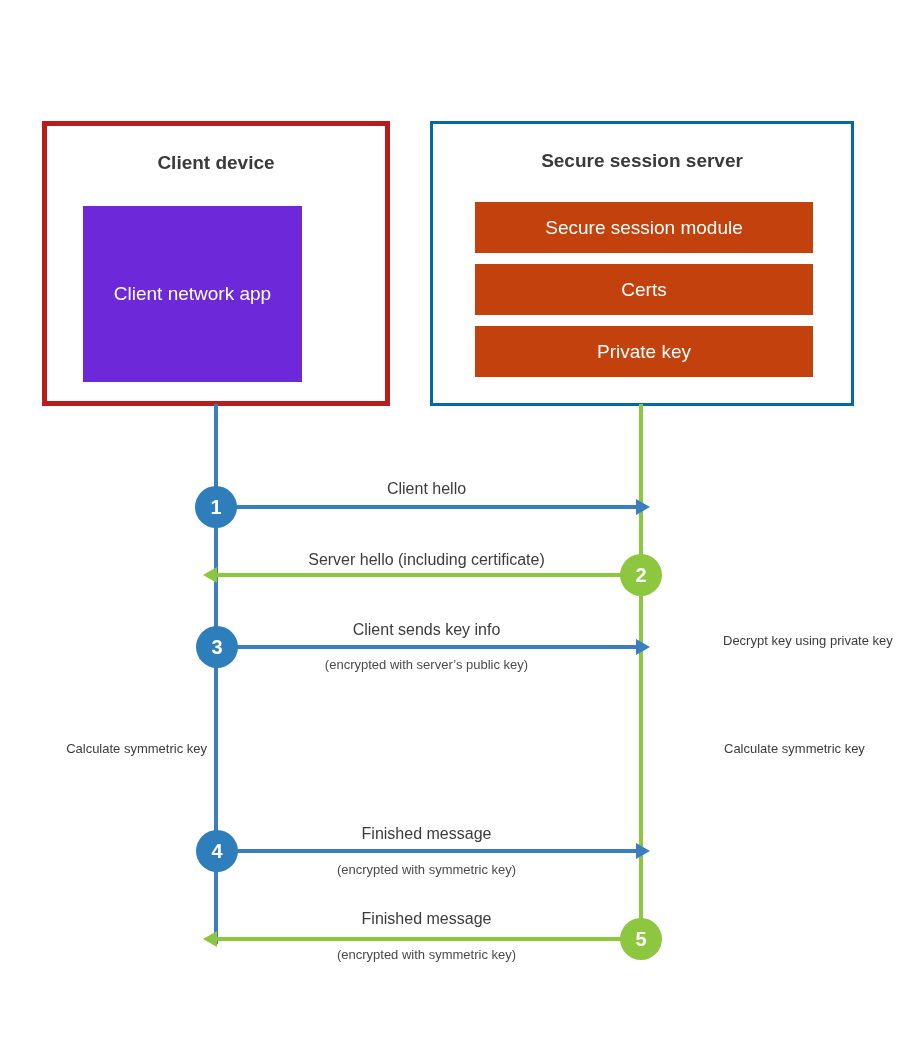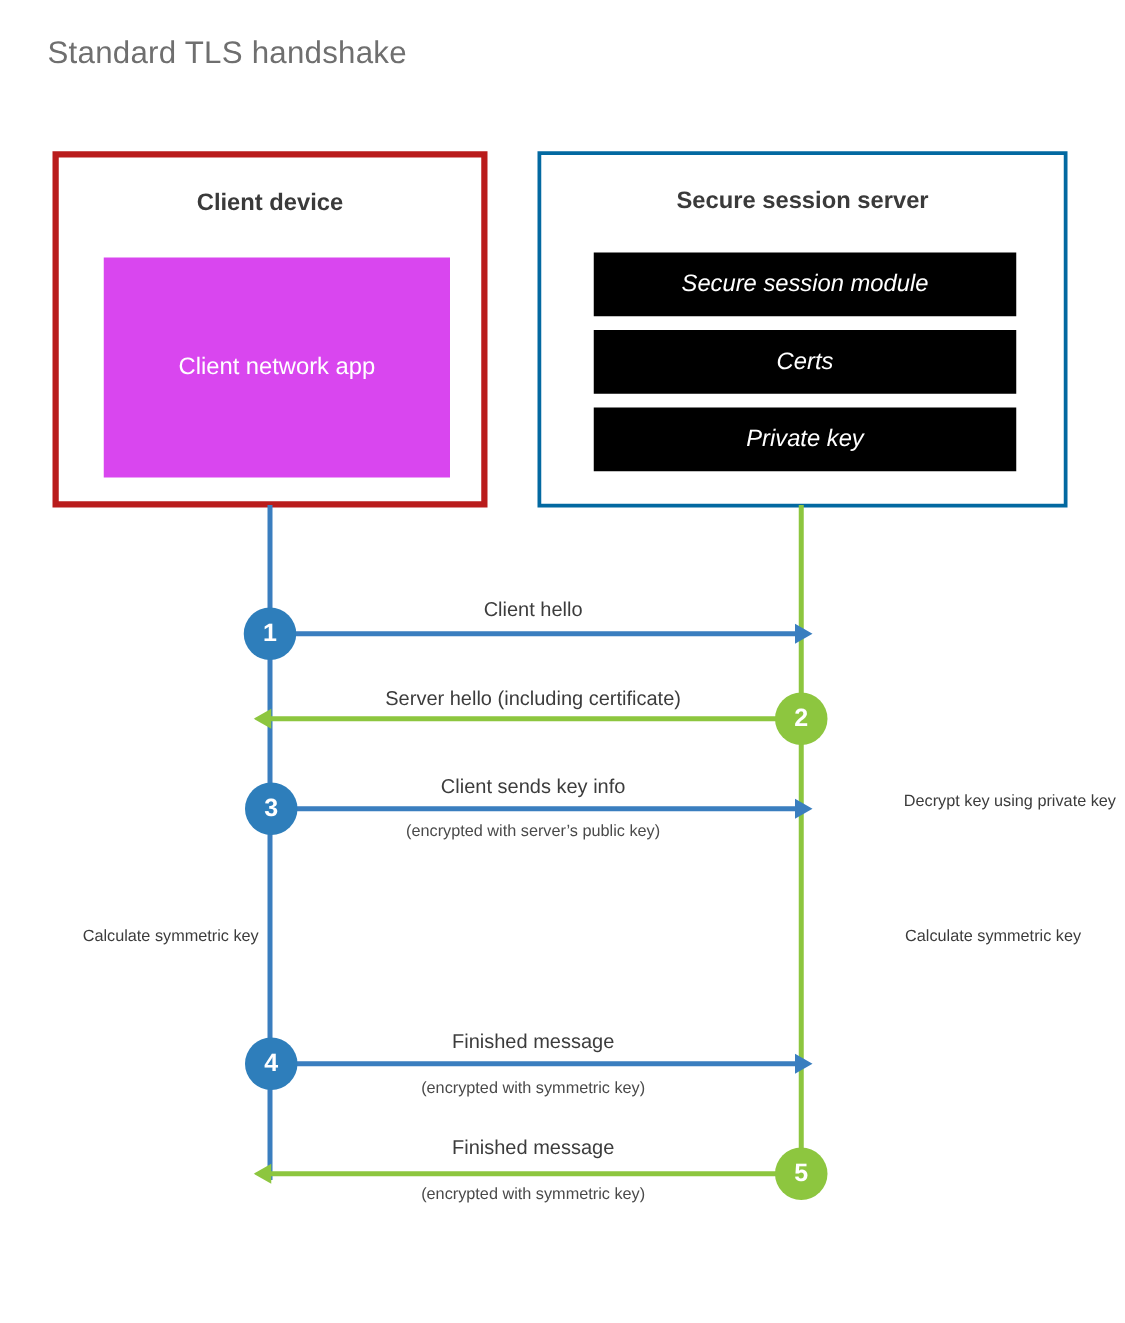--- a/index.html
+++ b/index.html
@@ -59,46 +59,45 @@
     font-size: 19px;
     font-weight: bold;
     color: #3a3a3a;
   }
 
   
   .client-app {
     position: absolute;
     left: 36px;
     top: 80px;
-    width: 277px;
+    width: 219px;
     height: 176px;
-    background: #d946ef;
+    background: #6d28d9;
     color: #ffffff;
     font-size: 19px;
     line-height: 28px;
     display: flex;
     align-items: center;
     justify-content: center;
     text-align: center;
     padding: 0 10px;
     box-sizing: border-box;
   }
   .server-bar {
     position: absolute;
     left: 42px;
     width: 338px;
     height: 51px;
-    background: #000000;
+    background: #c2410c;
     color: #ffffff;
     font-size: 19px;
     display: flex;
     align-items: center;
     justify-content: center;
     text-align: center;
-    font-style: italic;
   }
   .server-bar.b0 { top: 78px; }
   .server-bar.b1 { top: 140px; }
   .server-bar.b2 { top: 202px; }
 
   
   .lifeline {
     position: absolute;
     width: 4px;
   }
@@ -179,21 +178,20 @@
     line-height: 17px;
   }
   .side-note.right-align { text-align: right; }
   .side-note.left-align { text-align: left; margin-left: 48px; }
 </style>
 </head>
 <body>
 
 <div id="canvas">
 
-  <div class="page-title">Standard TLS handshake</div>
 
   <div class="party-box client">
     <div class="party-title">Client device</div>
     <div class="client-app">Client network app</div>
   </div>
 
   <div class="party-box server">
     <div class="party-title">Secure session server</div>
     <div class="server-bar b0">Secure session module</div>
     <div class="server-bar b2">Private key</div>

